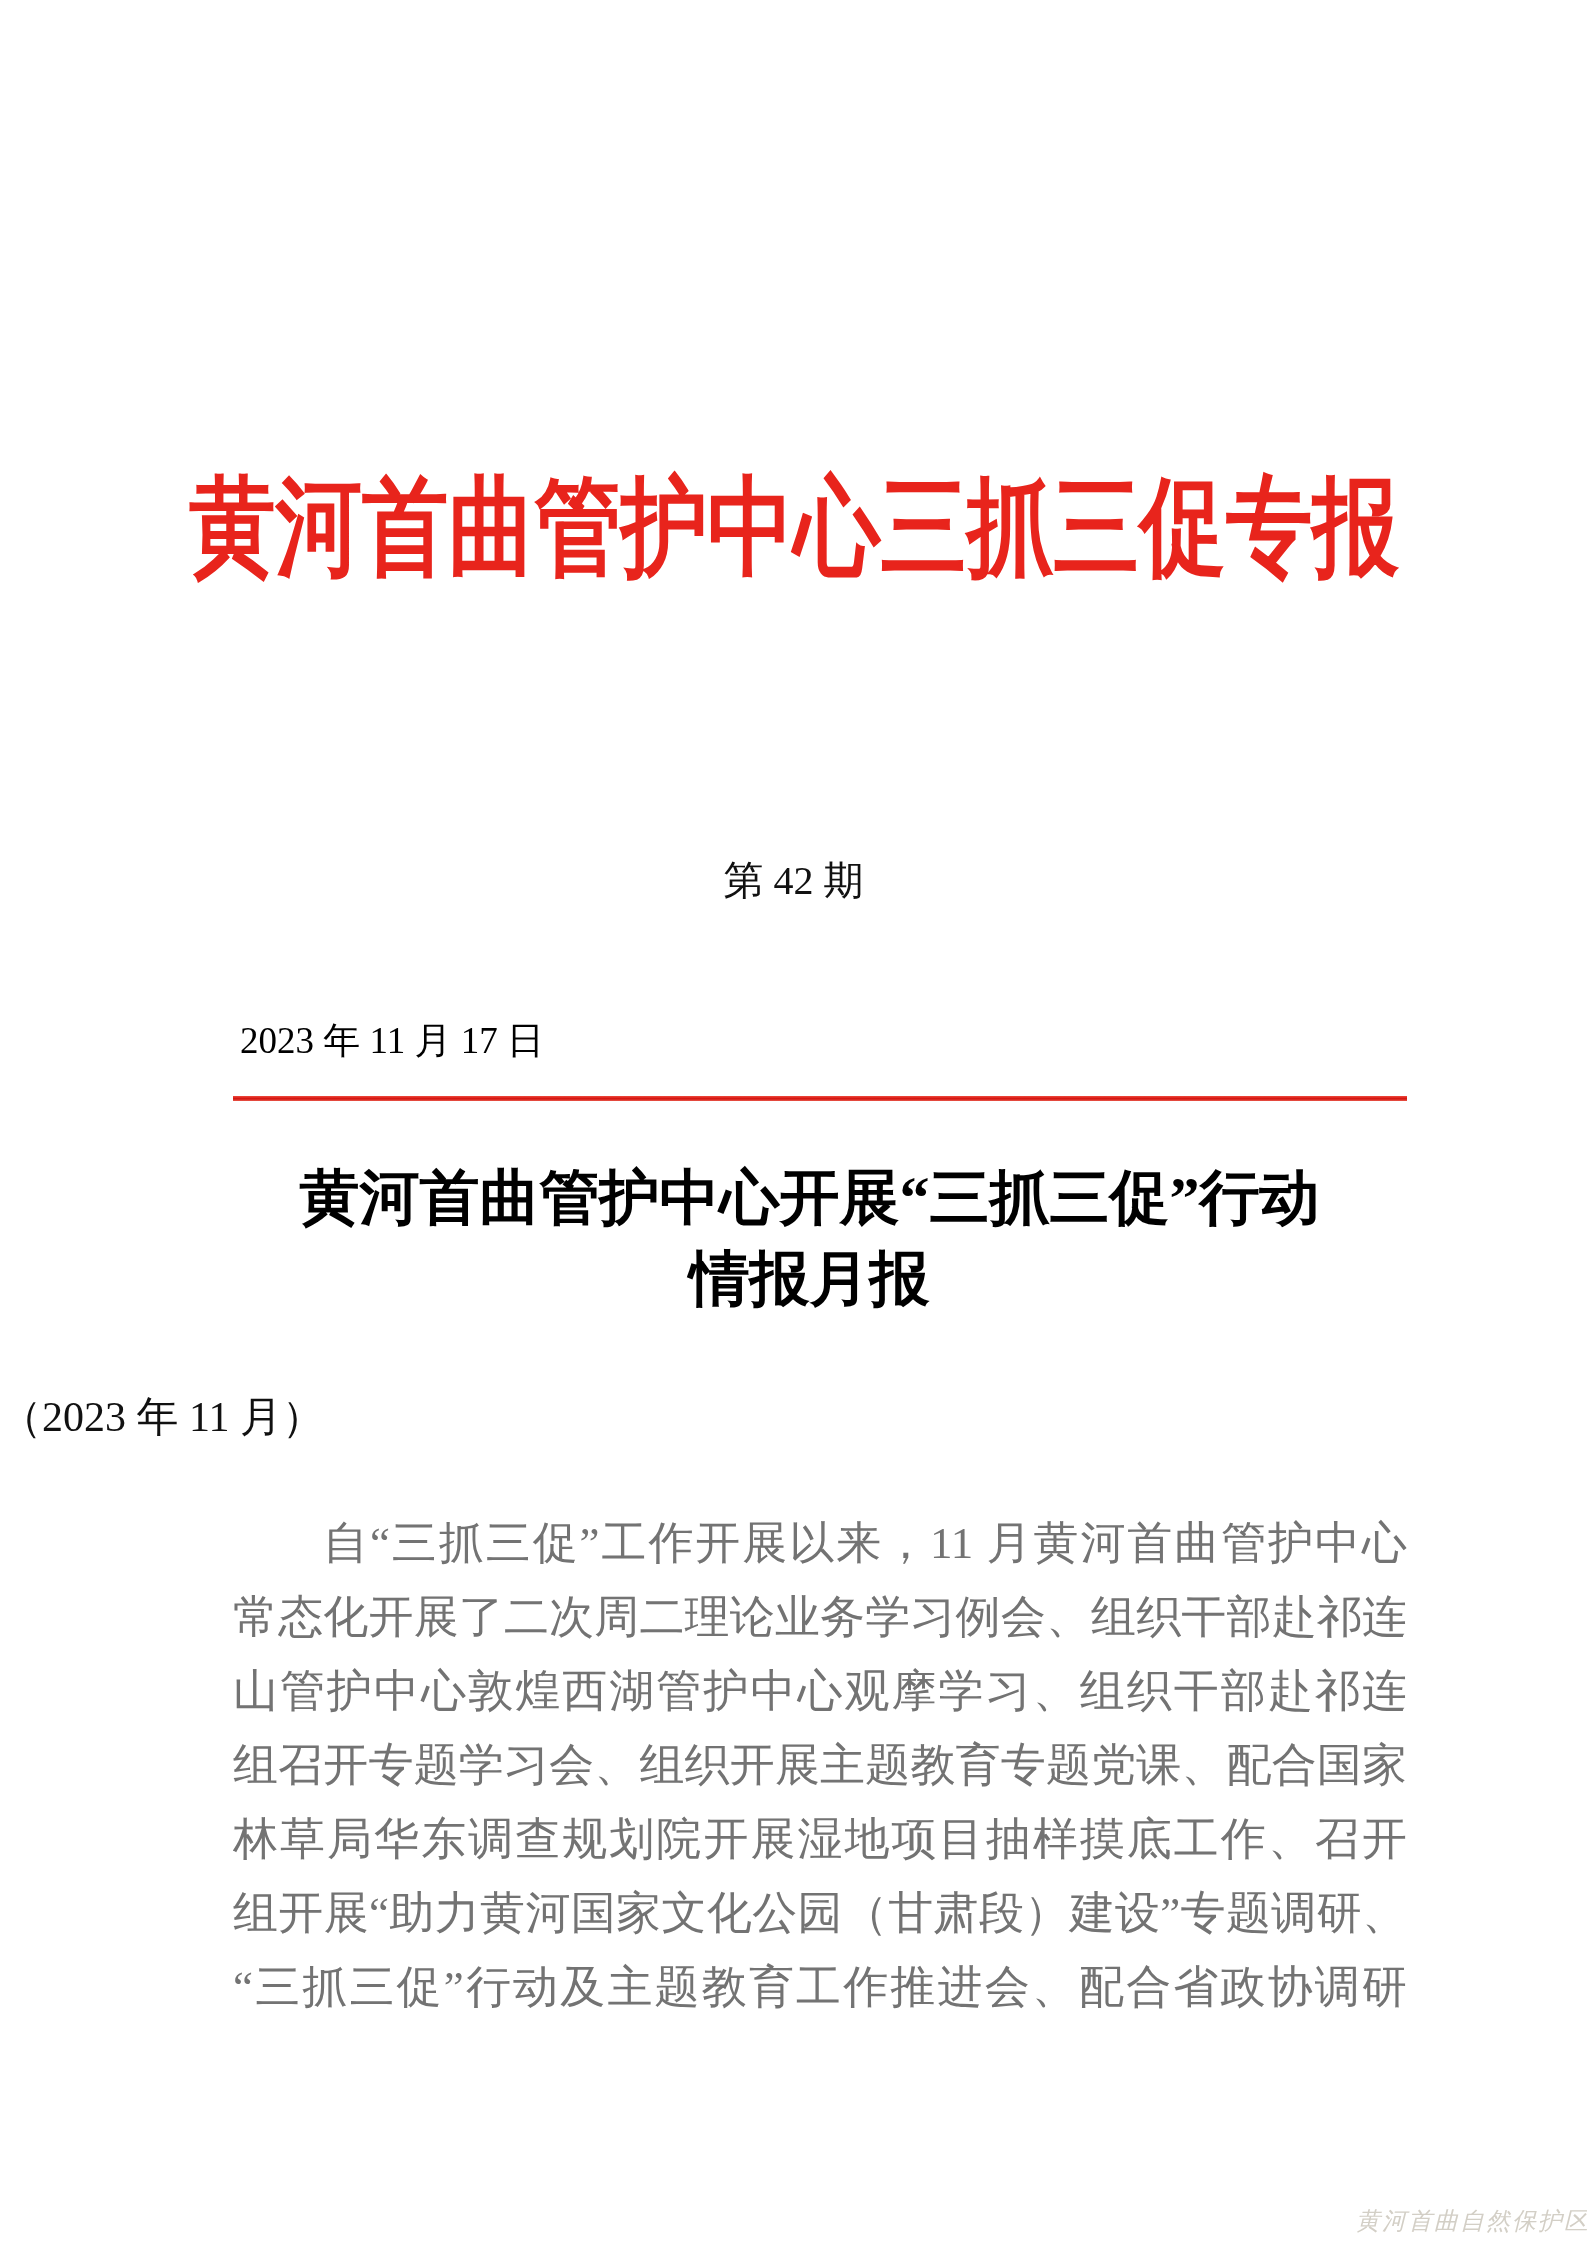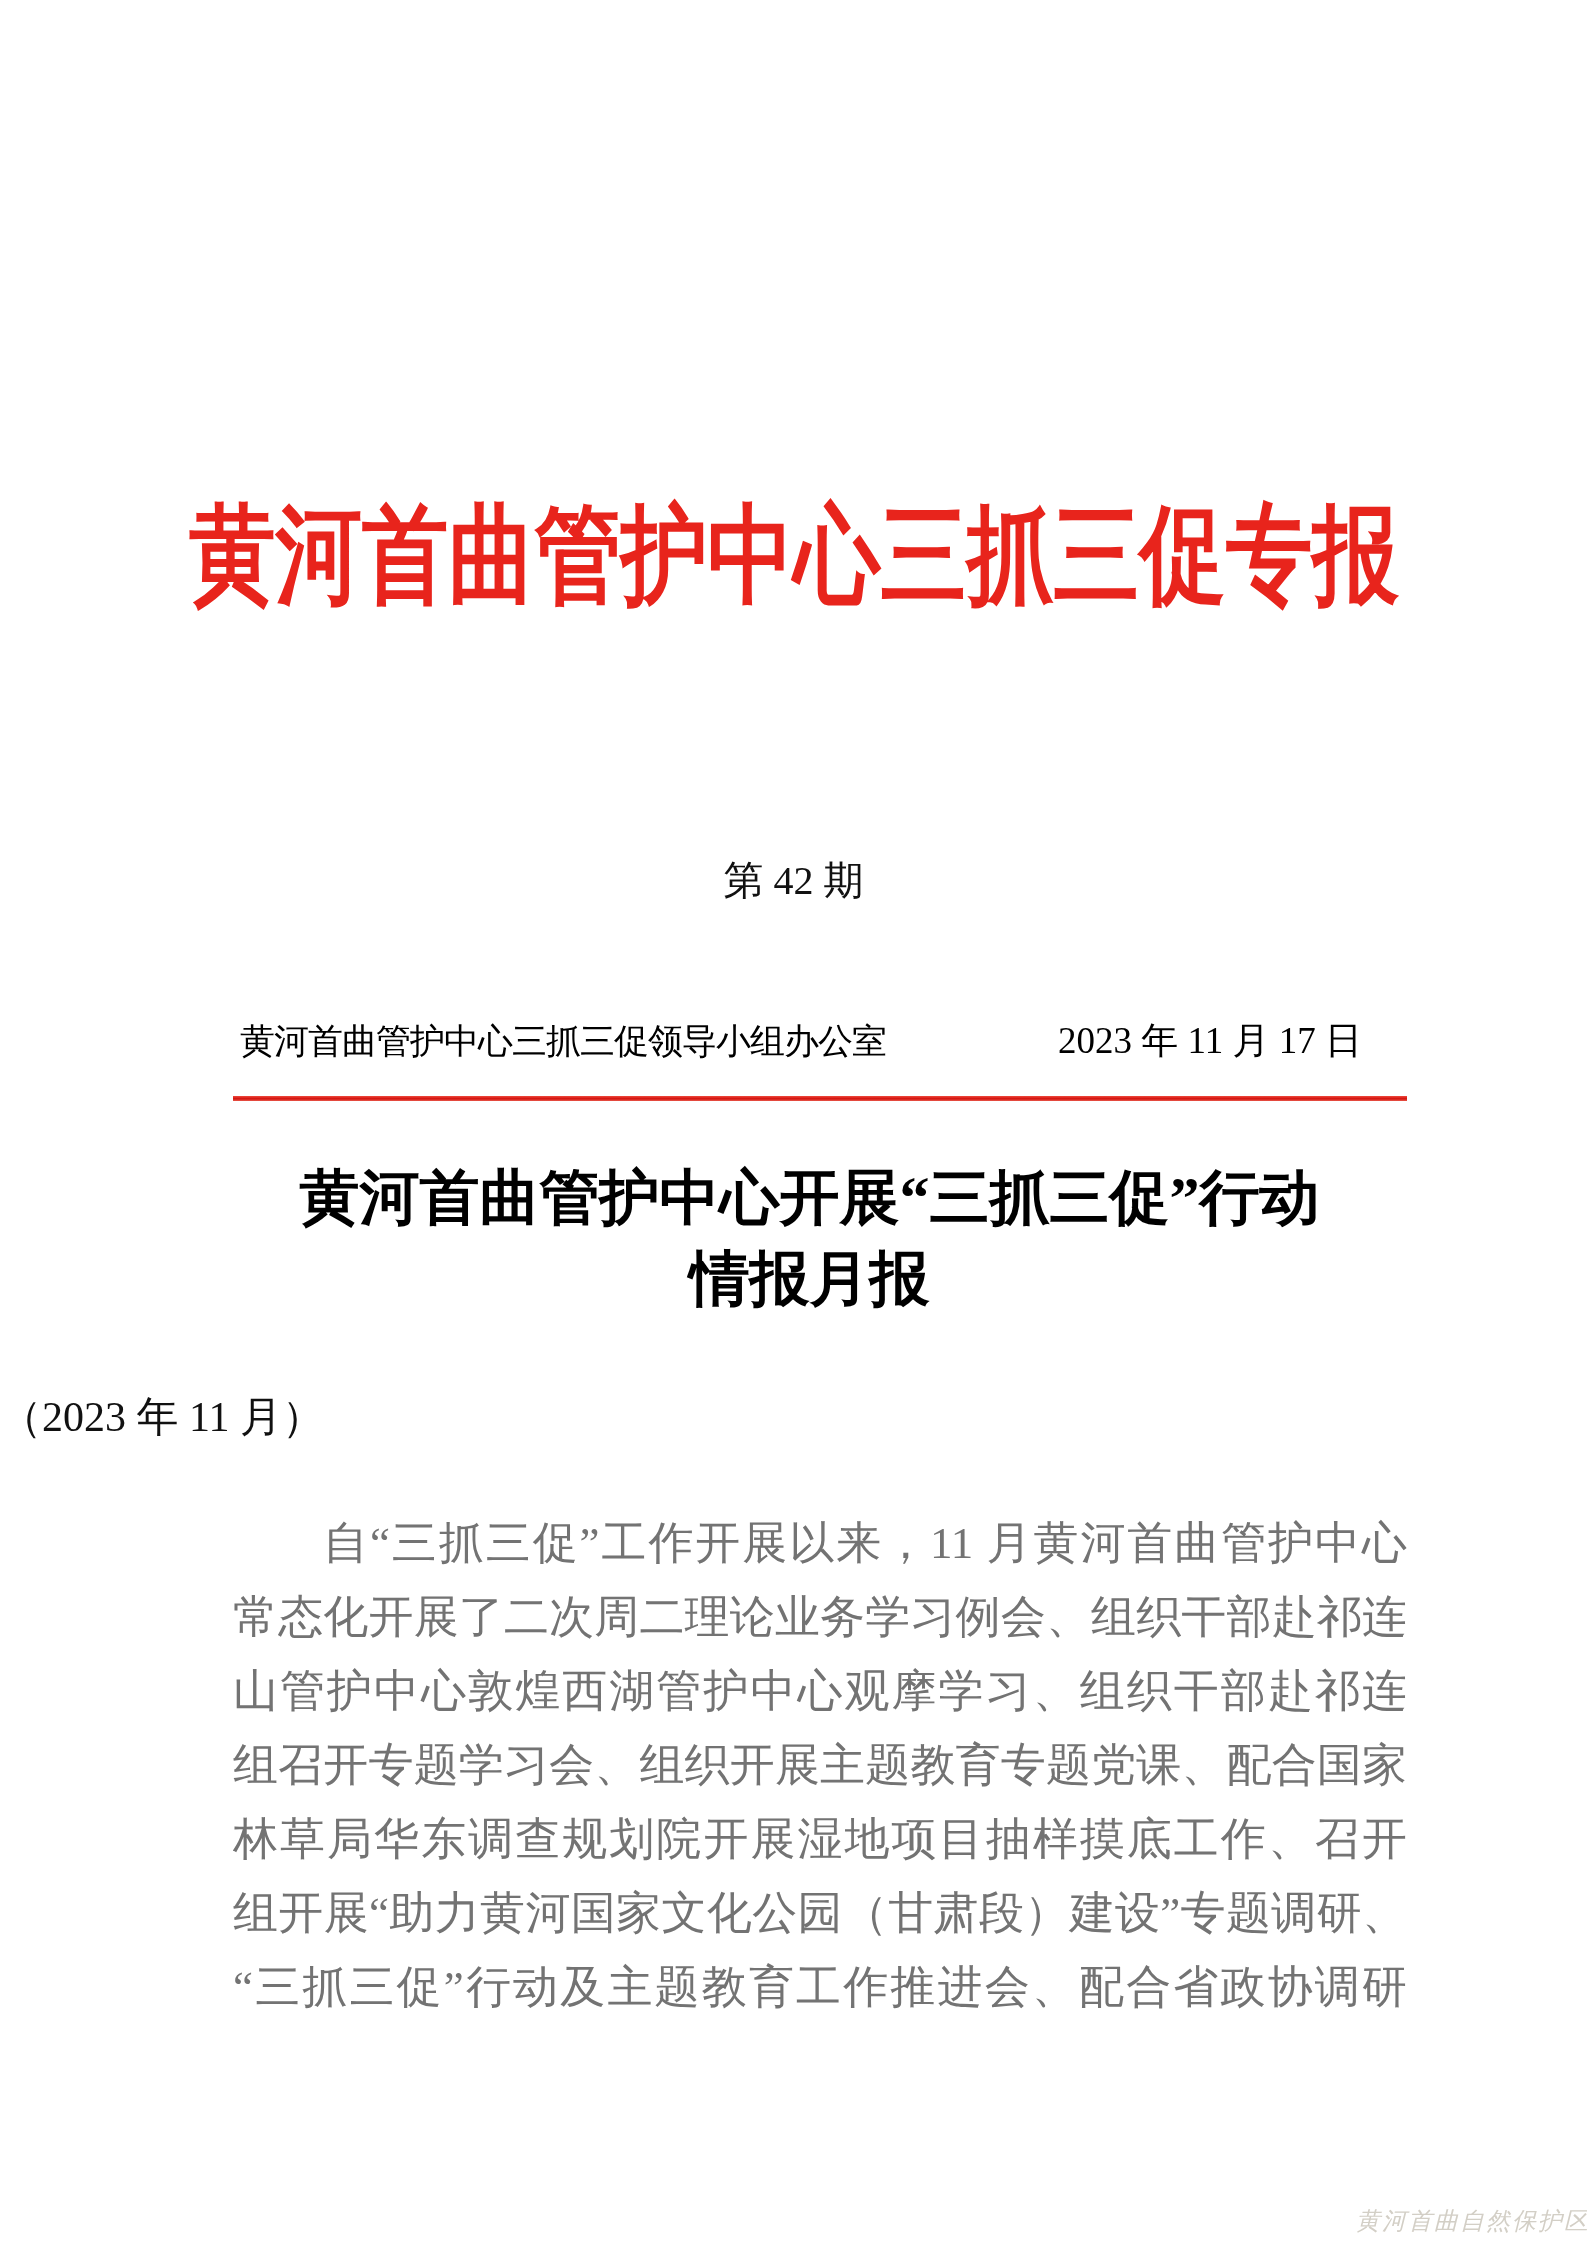--- a/index.html
+++ b/index.html
@@ -11,21 +11,21 @@
     position: relative;
     width: 1587px;
     height: 2245px;
     background: #ffffff;
     overflow: hidden;
     font-family: "Liberation Serif", "DejaVu Serif", serif;
     color: #000000;
   }
   .masthead {
     position: absolute;
-    top: 486px;
+    top: 458px;
     left: 0;
     width: 100%;
     text-align: center;
     font-size: 108px;
     line-height: 140px;
     font-weight: bold;
     color: #e8241c;
     white-space: nowrap;
   }
   .masthead .squeeze {
@@ -129,21 +129,20 @@
 
 <div class="page">
 
   <div class="masthead">
     <span class="squeeze">黄河首曲管护中心三抓三促专报</span>
   </div>
 
   <div class="issue-line">第 42 期</div>
 
   <div class="issuer-row">
-    <span class="issuer-name">黄河首曲管护中心三抓三促领导小组办公室</span>
     <span class="issue-date">2023 年 11 月 17 日</span>
   </div>
 
   <div class="red-rule"></div>
 
   <div class="doc-title">
     <div>黄河首曲管护中心开展“三抓三促”行动</div>
     <div>情报月报</div>
   </div>
 

